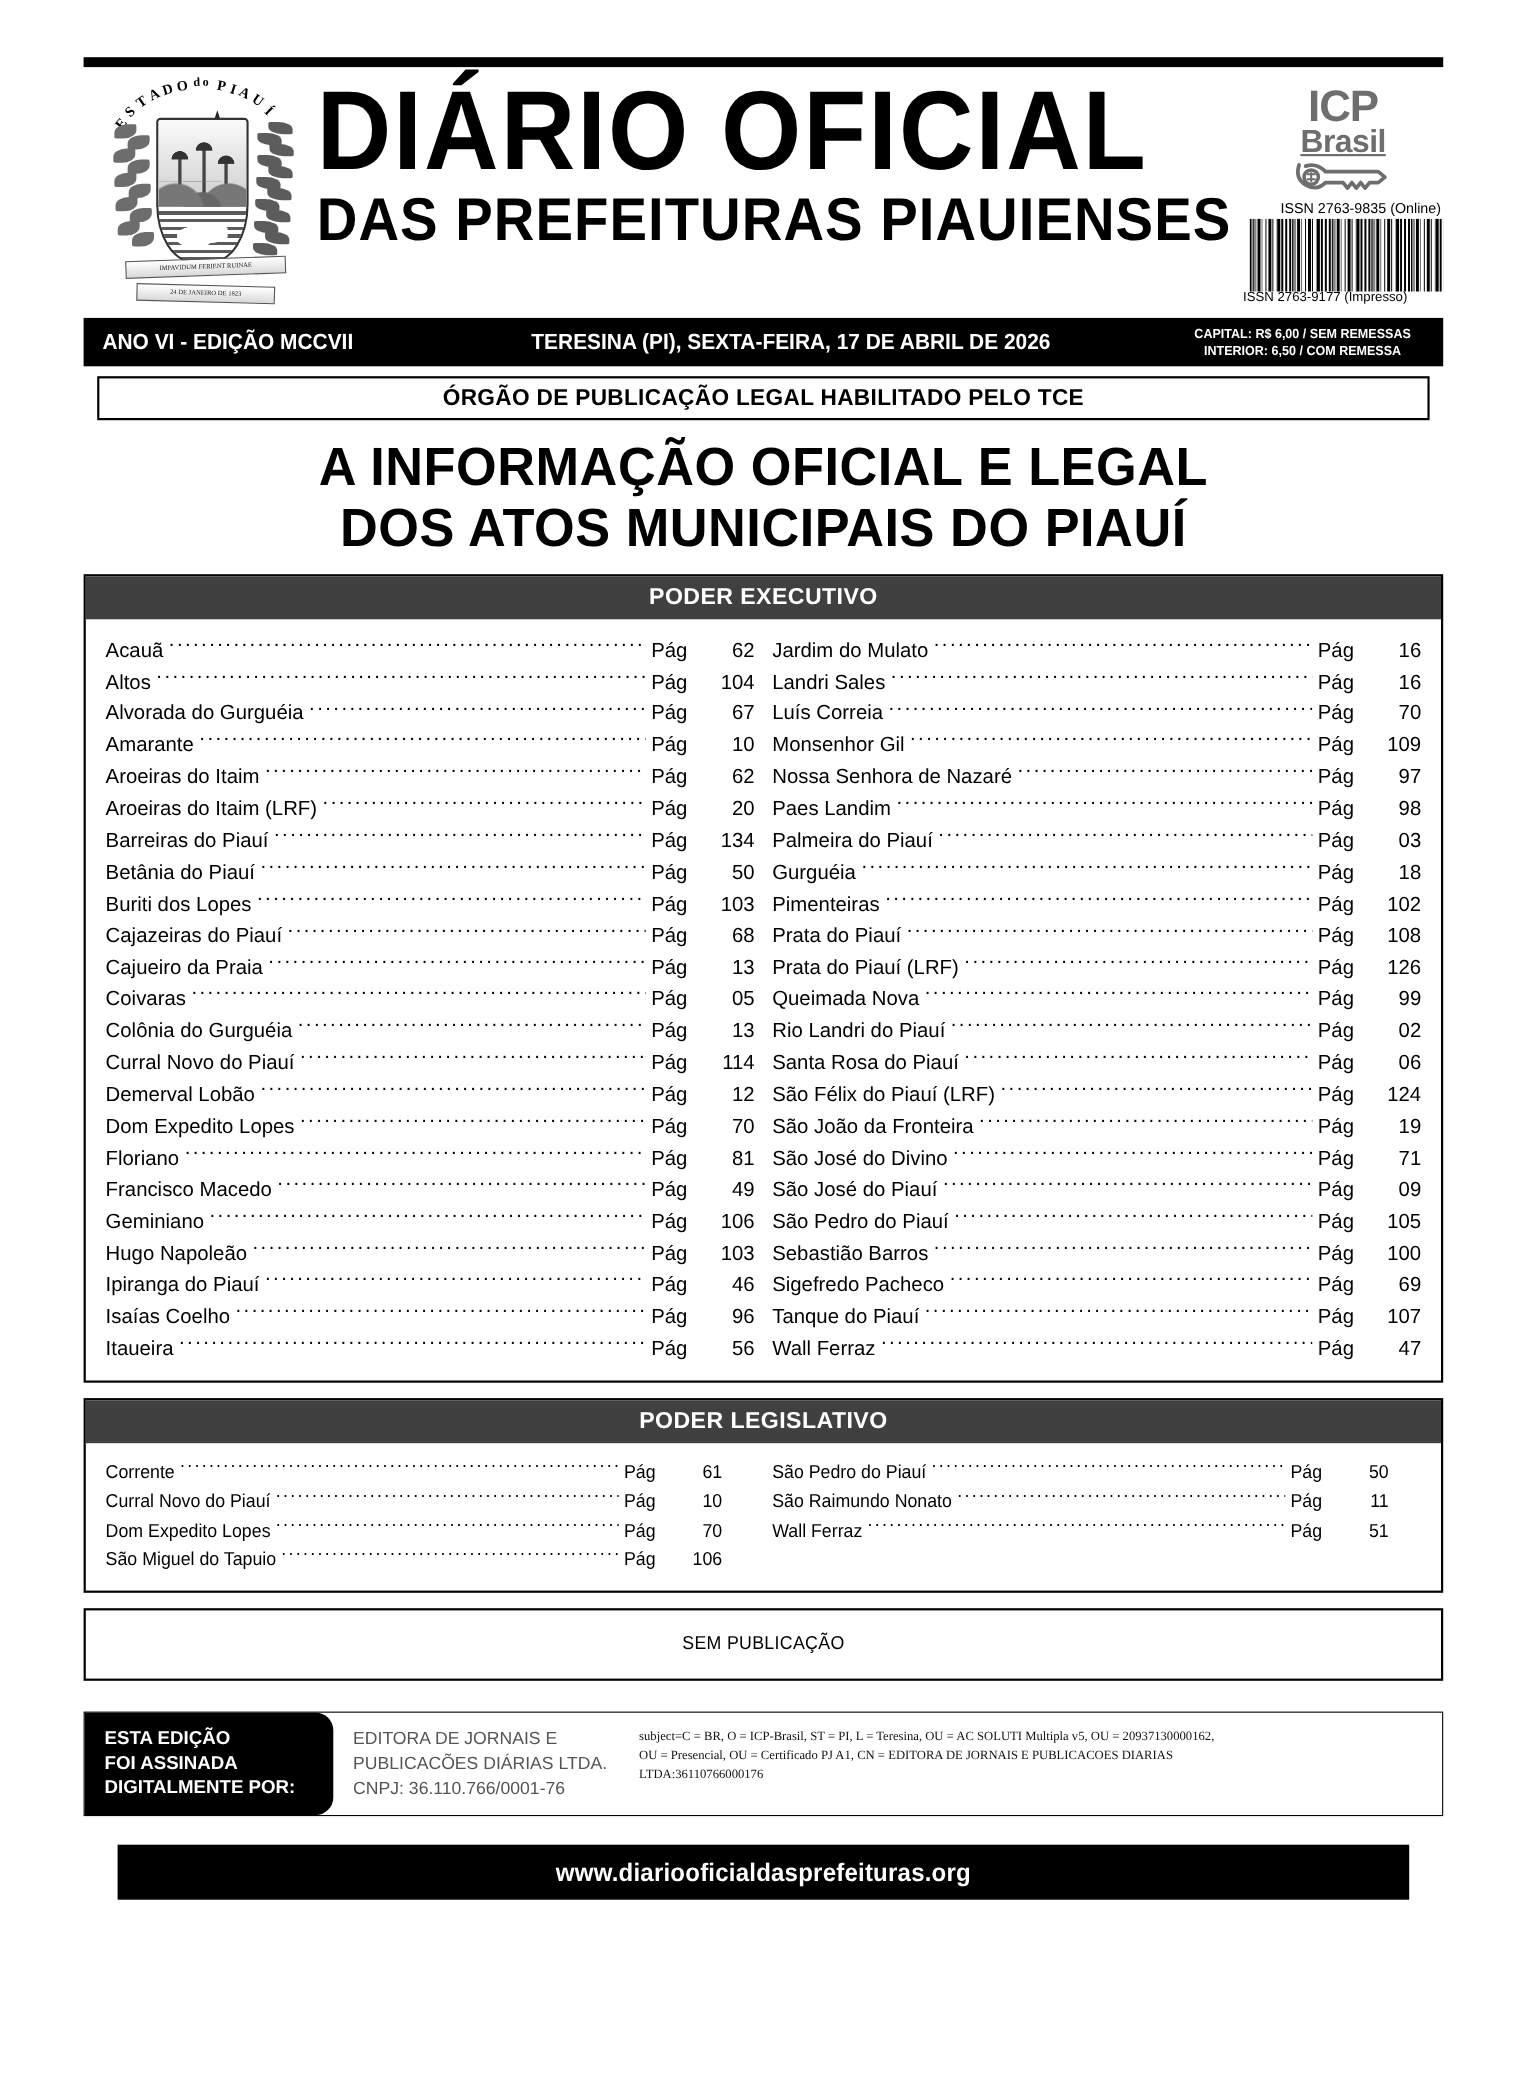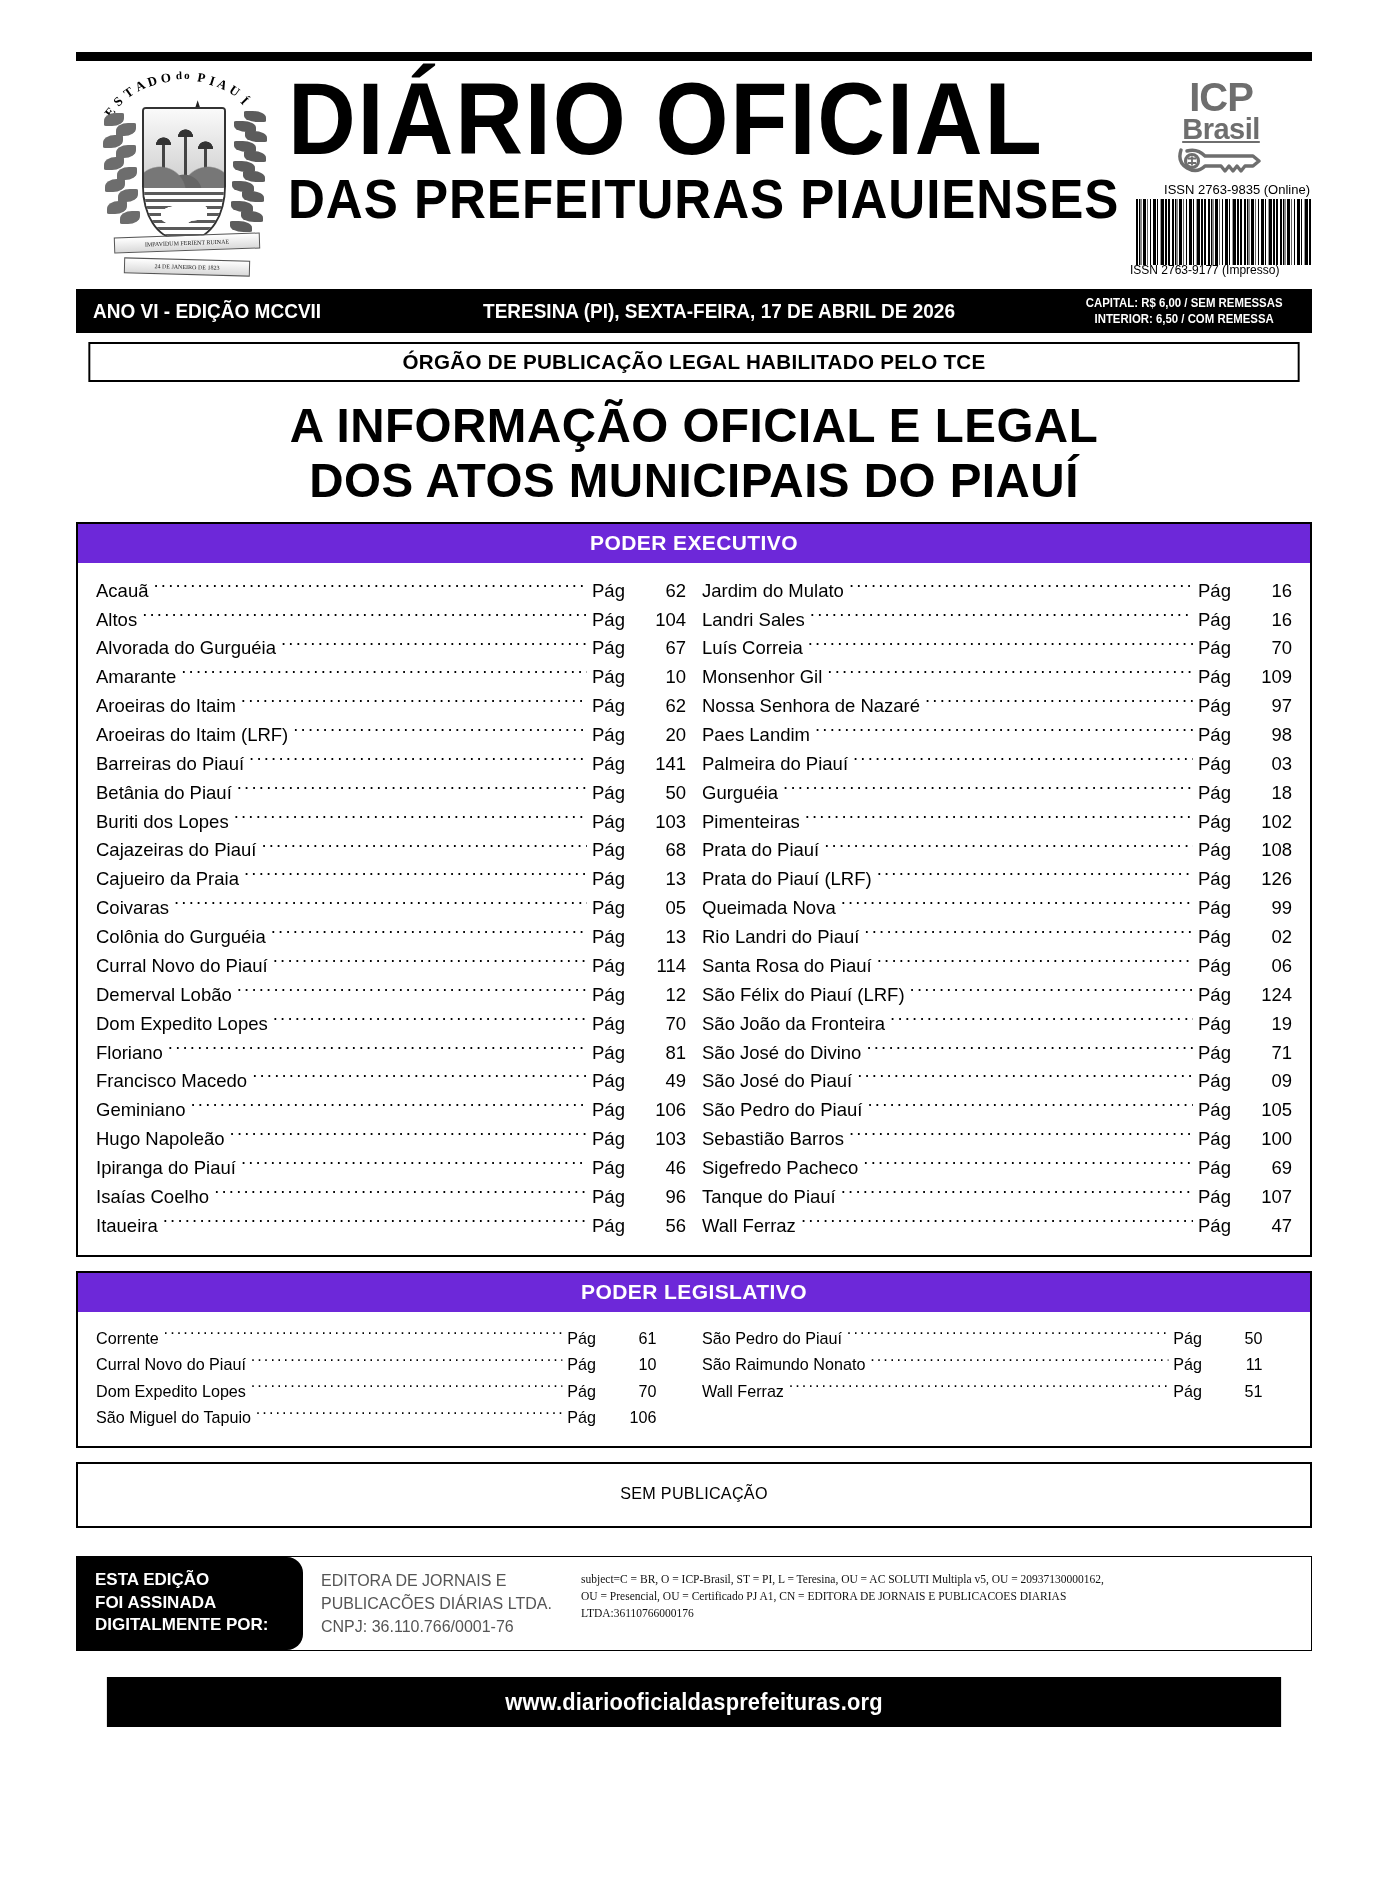--- a/index.html
+++ b/index.html
@@ -295,21 +295,21 @@
     letter-spacing: 0.5px;
     transform: scaleX(0.97);
   }
 
   
   .section {
     margin: 14px 76px 0 76px;
     border: 2px solid #000;
   }
   .section-head {
-    background: #6d28d9;
+    background: #404040;
     color: #fff;
     text-align: center;
     font-family: "Liberation Sans Narrow", "Liberation Sans", sans-serif;
     font-weight: 700;
     font-size: 21px;
     letter-spacing: 0.4px;
     padding: 7px 0 8px 0;
   }
   .section-body {
     padding: 14px 10px 14px 10px;
@@ -570,21 +570,21 @@
           <div class="toc-row">
             <span class="toc-name">Aroeiras do Itaim (LRF)</span>
             <span class="toc-dots"></span>
             <span class="toc-pag">Pág</span>
             <span class="toc-num">20</span>
           </div>
           <div class="toc-row">
             <span class="toc-name">Barreiras do Piauí</span>
             <span class="toc-dots"></span>
             <span class="toc-pag">Pág</span>
-            <span class="toc-num">141</span>
+            <span class="toc-num">134</span>
           </div>
           <div class="toc-row">
             <span class="toc-name">Betânia do Piauí</span>
             <span class="toc-dots"></span>
             <span class="toc-pag">Pág</span>
             <span class="toc-num">50</span>
           </div>
           <div class="toc-row">
             <span class="toc-name">Buriti dos Lopes</span>
             <span class="toc-dots"></span>

